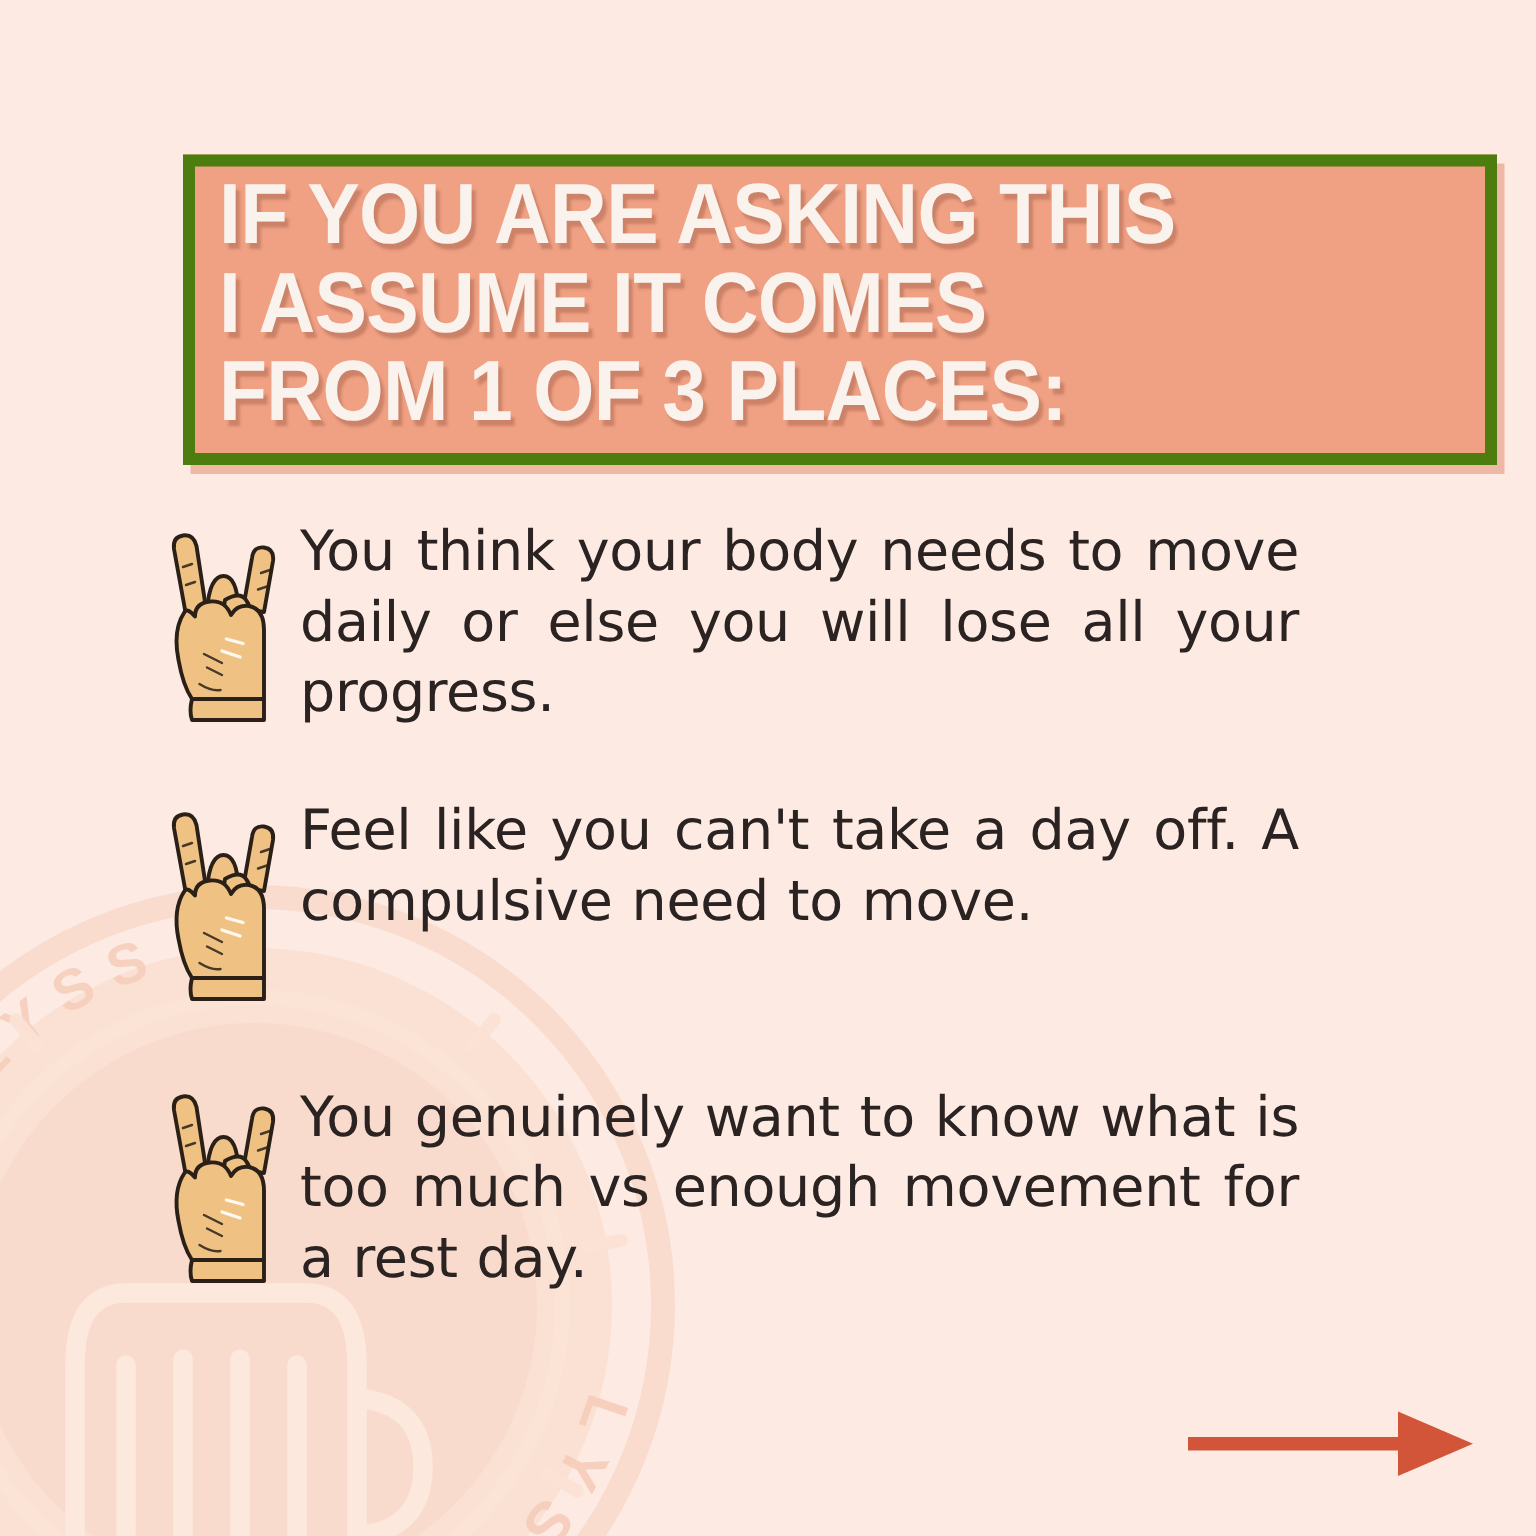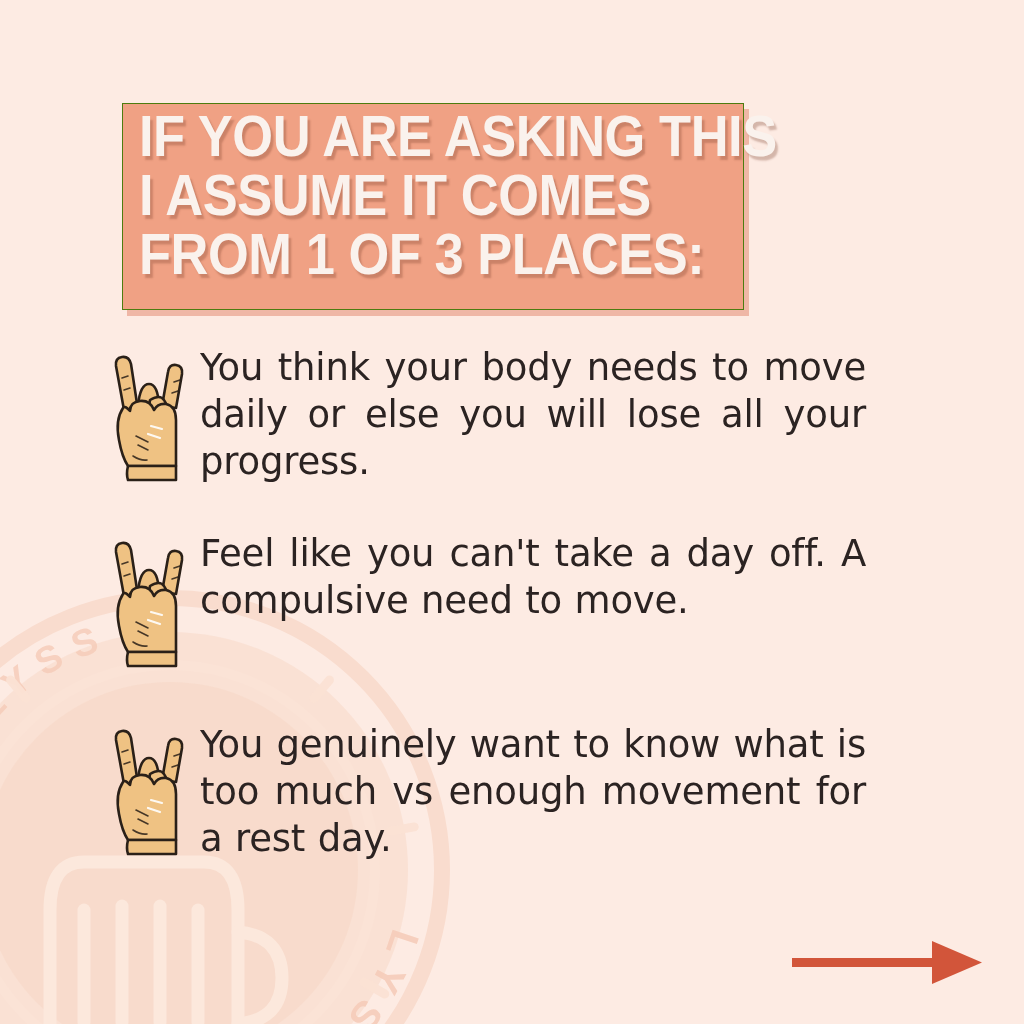--- a/index.html
+++ b/index.html
@@ -32,24 +32,24 @@
     pointer-events: none;
     opacity: 1;
   }
   #watermark svg { display: block; width: 100%; height: 100%; }
 
   
   #heading-box {
     position: absolute;
     left: 122px;
     top: 103px;
-    width: 622px;
+    width: 876px;
     height: 207px;
     background: #F0A184;
-    border: 1px solid #4d7c0f;
+    border: 8px solid #4d7c0f;
     box-sizing: border-box;
     box-shadow: 5px 6px 0 rgba(222, 120, 92, 0.45);
   }
   #heading-text {
     position: absolute;
     left: 16px;
     top: 3px;
     right: 6px;
     color: #FAF2ED;
     font-family: "Liberation Sans Narrow", "Liberation Sans", sans-serif;

